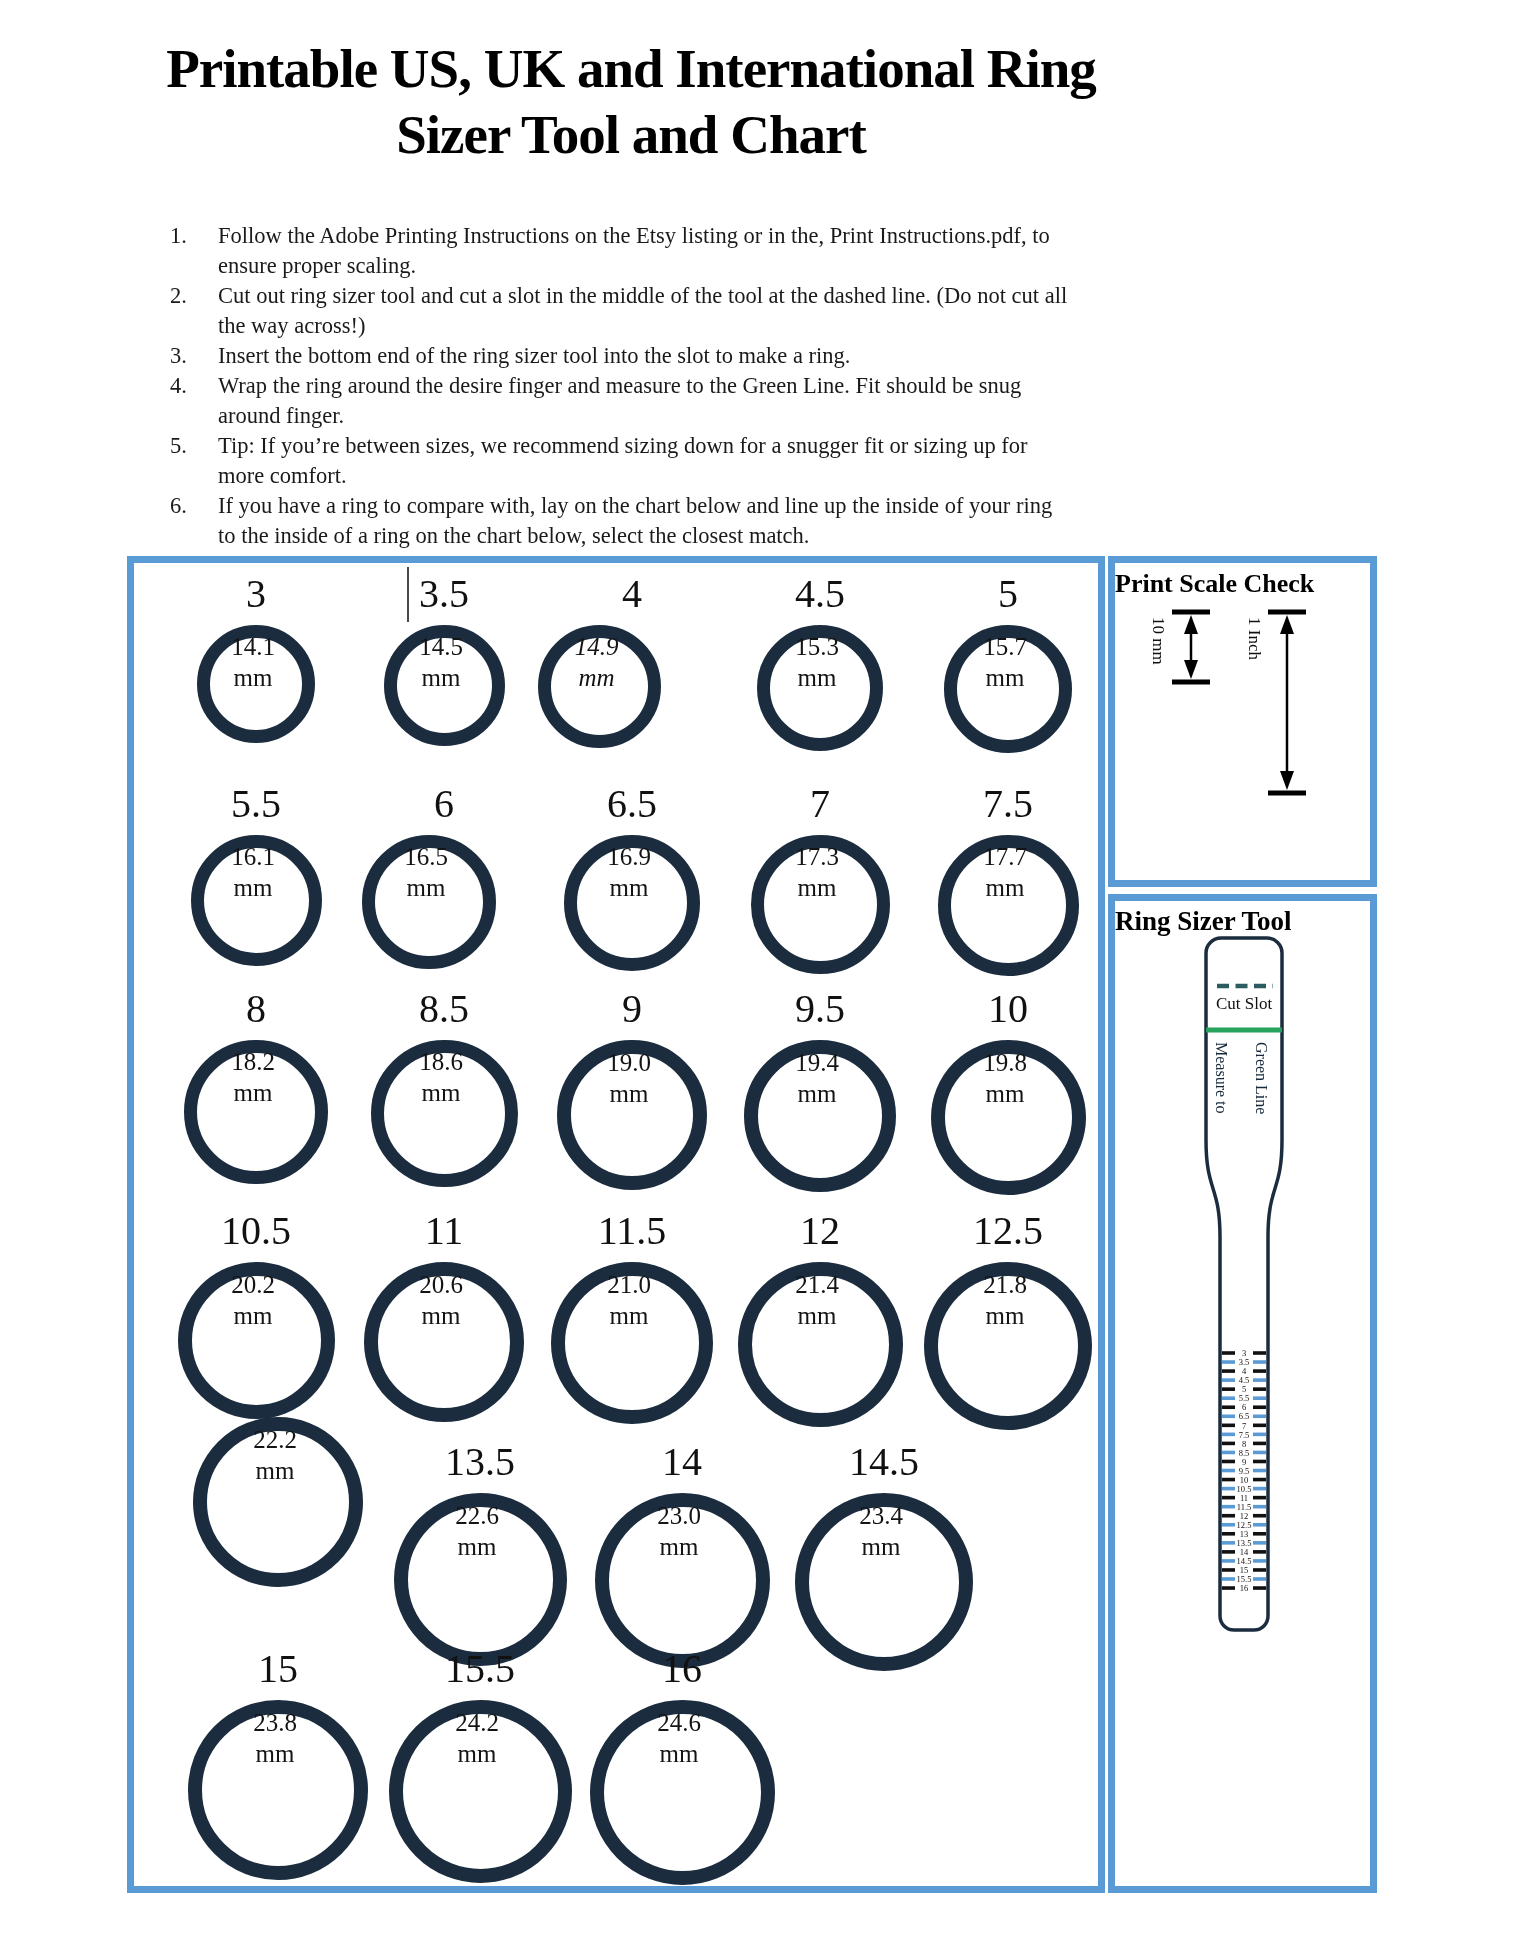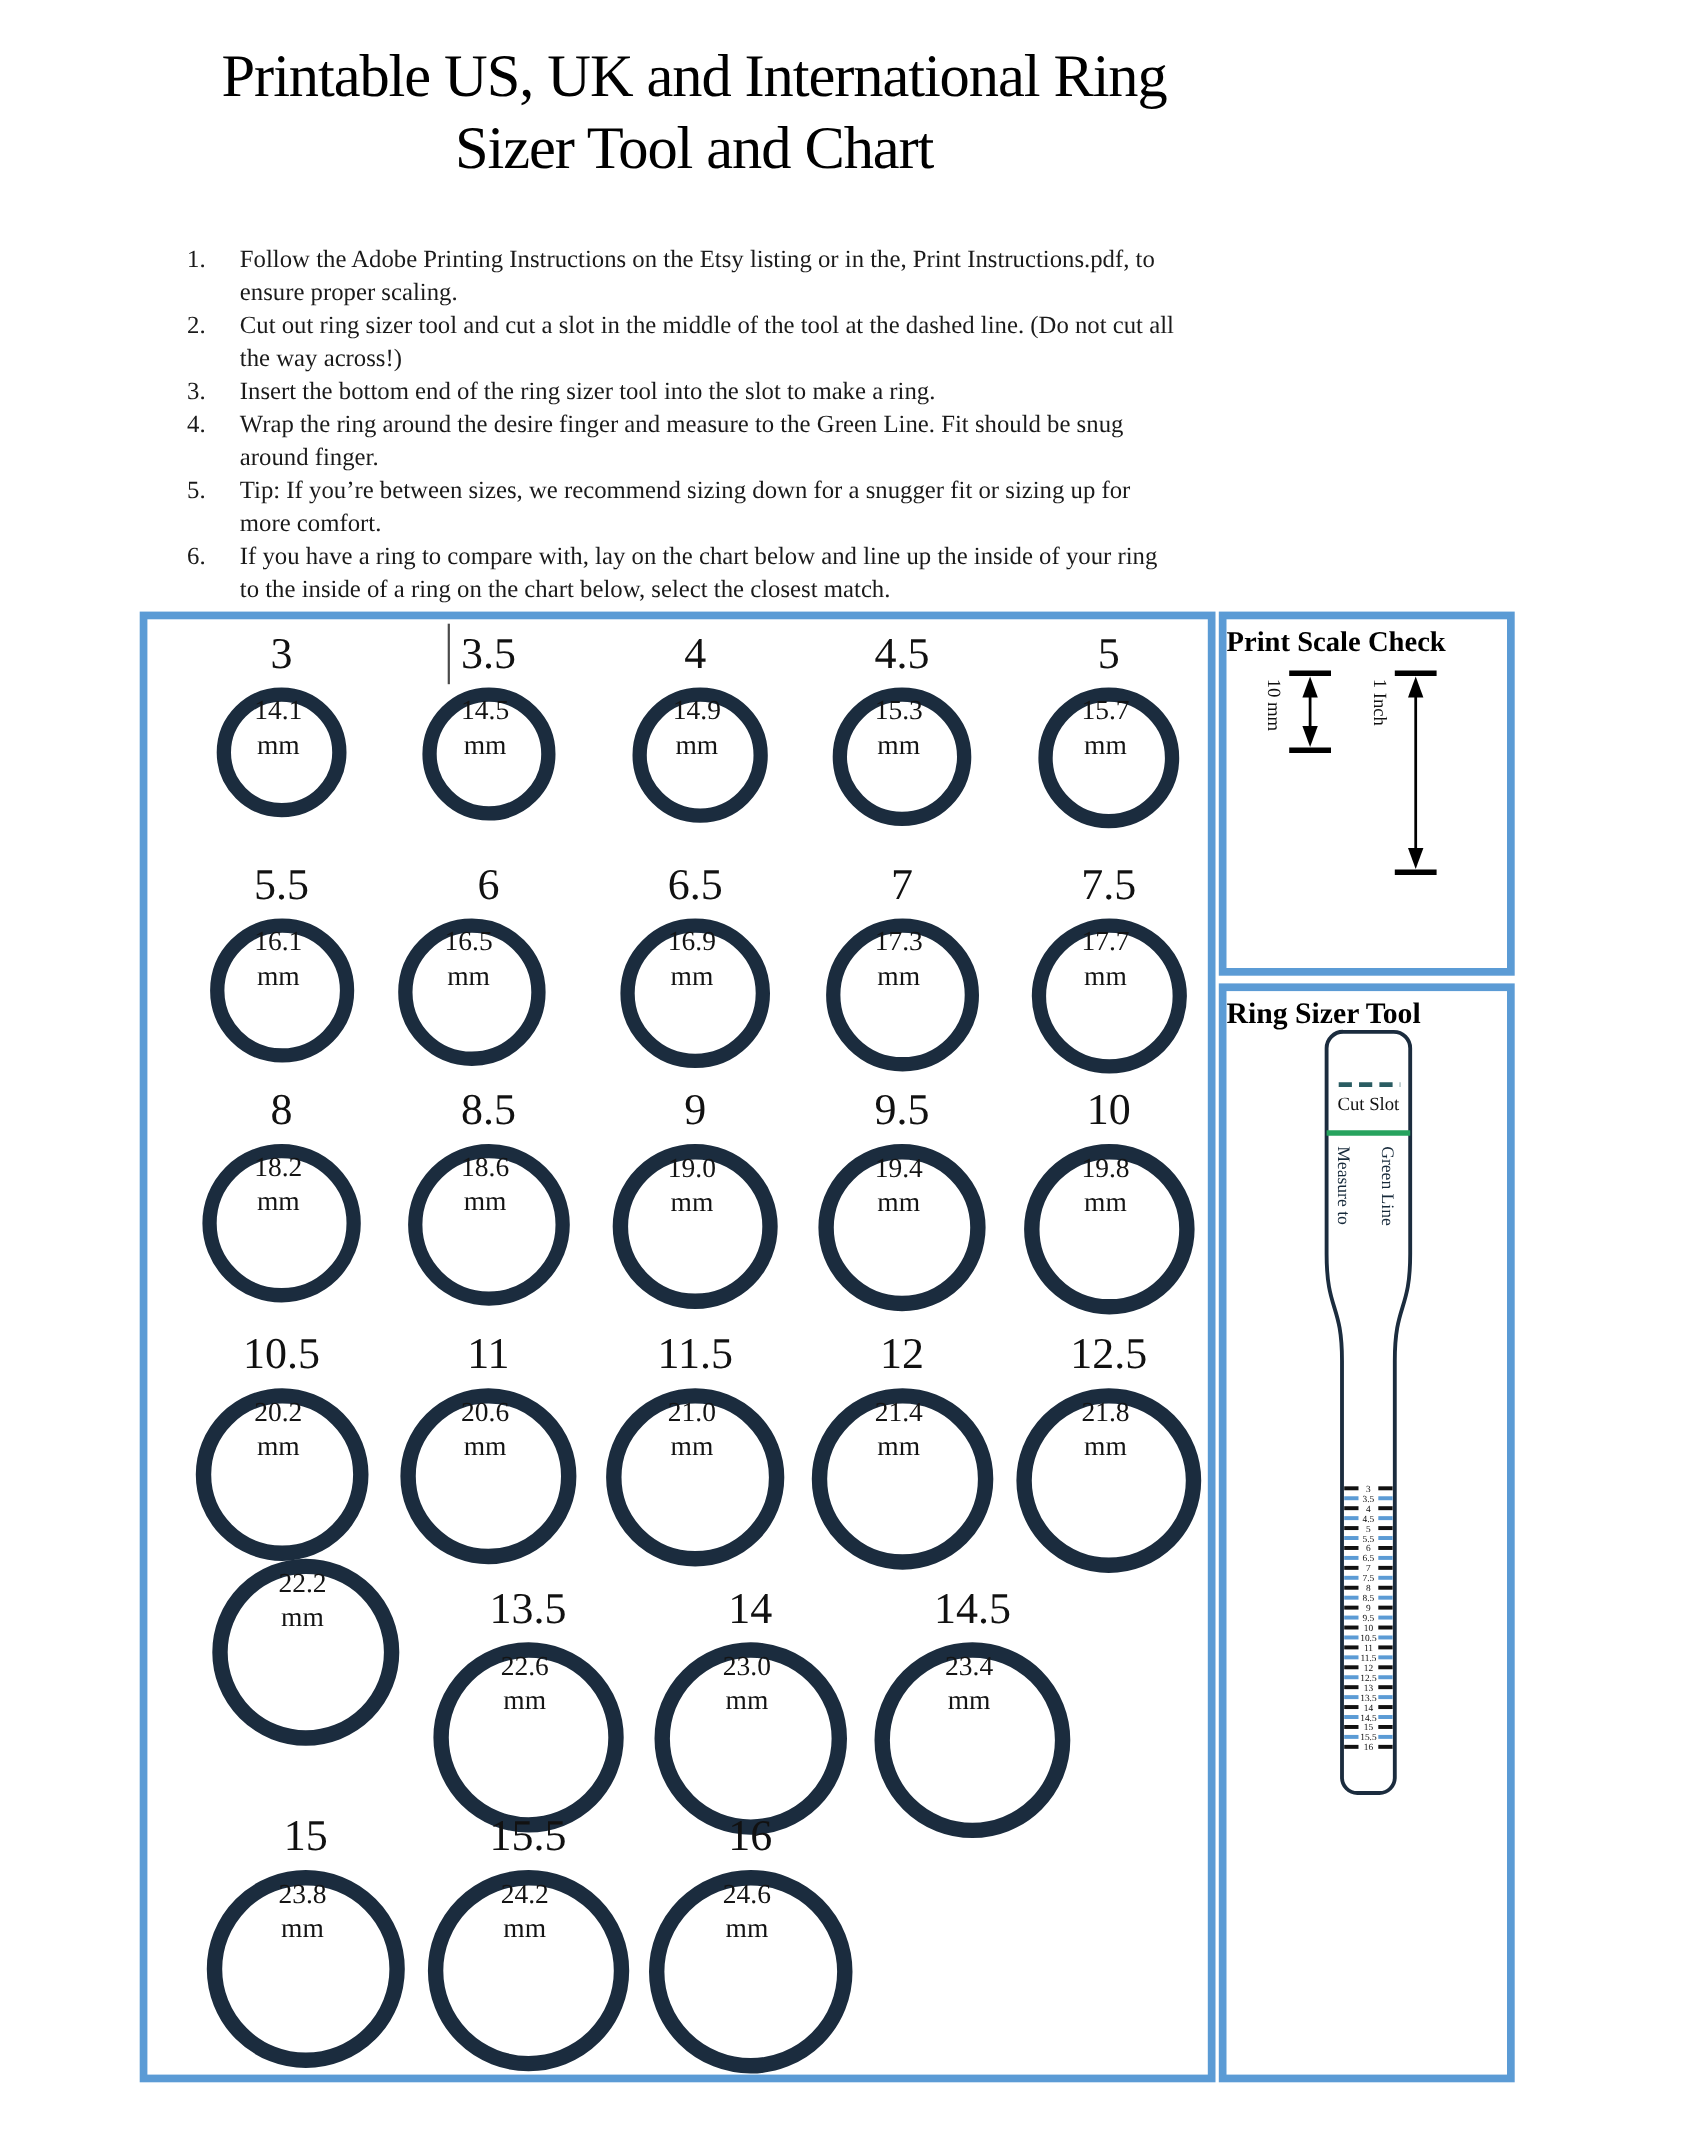--- a/index.html
+++ b/index.html
@@ -1,19 +1,19 @@
 <!DOCTYPE html>
 <html><head>
 <meta charset="utf-8">
 <style>
   html,body{margin:0;padding:0;background:#fff;}
   #page{position:relative;width:1528px;height:1950px;background:#fff;overflow:hidden;
         font-family:"Liberation Serif", serif;color:#1a1a1a;}
   .abs{position:absolute;}
-  .page-title{left:0;top:36px;width:1262px;text-align:center;font-weight:normal;color:#000;
+  .page-title{left:0;top:36px;width:1262px;text-align:center;font-weight:bold;color:#000;
               font-size:55px;line-height:66px;letter-spacing:-1px;}
   .instructions{left:170px;top:221px;width:905px;font-size:22.5px;line-height:30px;
                 list-style:none;margin:0;padding:0;}
   .instr{display:flex;}
   .inum{flex:none;width:48px;}
   .ibody b{font-weight:normal;margin-top:38px;}
   .bluebox{border:7px solid #5b9bd5;box-sizing:border-box;background:#fff;}
   .main-box{left:127px;top:556px;width:978px;height:1337px;}
   .psc-box{left:1108px;top:556px;width:269px;height:331px;}
   .rst-box{left:1108px;top:894px;width:269px;height:999px;}
@@ -77,21 +77,21 @@
         </div>
       </div>
       <div class="ring-label" style="left: 374px; top: 570px; width: 140px;">3.5</div>
       <div class="ring" style="left: 383.5px; top: 625px; width: 95px; height: 95px; border: 13px solid rgb(27, 44, 62);">
         <div class="ring-mm">
           <div>14.5</div>
           <div>mm</div>
         </div>
       </div>
       <div class="ring-label" style="left: 562px; top: 570px; width: 140px;">4</div>
-      <div class="ring" style="left: 575px; top: 625px; width: 97px; height: 97px; border: 13px solid rgb(27, 44, 62);">
+      <div class="ring" style="left: 538px; top: 625px; width: 97px; height: 97px; border: 13px solid rgb(27, 44, 62); font-style: italic;">
         <div class="ring-mm">
           <div>14.9</div>
           <div>mm</div>
         </div>
       </div>
       <div class="ring-label" style="left: 750px; top: 570px; width: 140px;">4.5</div>
       <div class="ring" style="left: 757px; top: 625px; width: 100px; height: 100px; border: 13px solid rgb(27, 44, 62);">
         <div class="ring-mm">
           <div>15.3</div>
           <div>mm</div>

